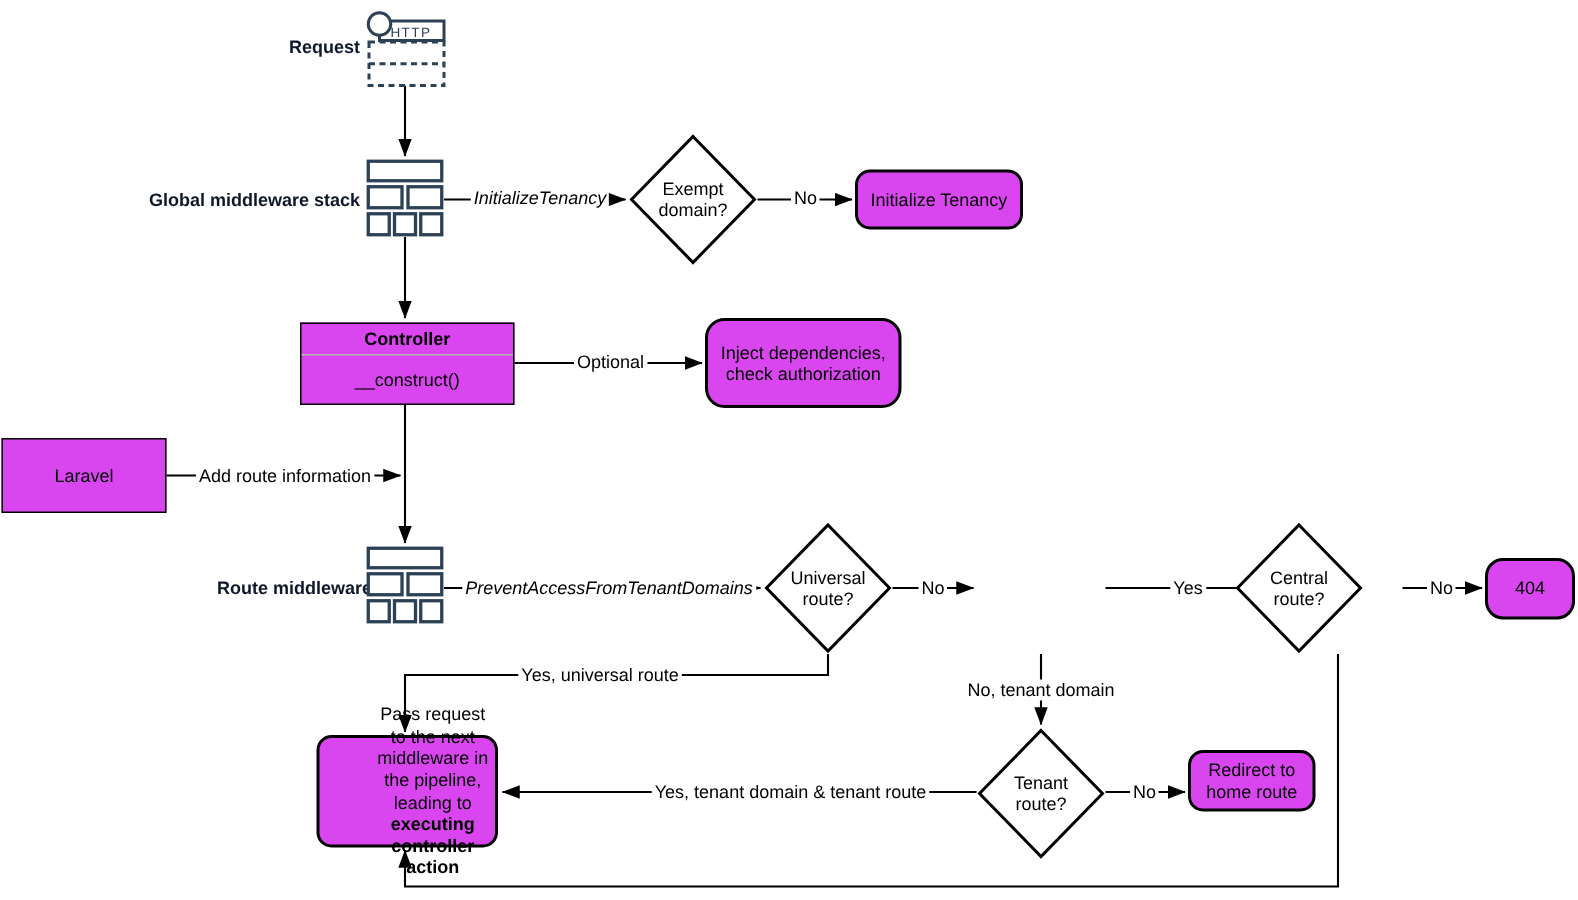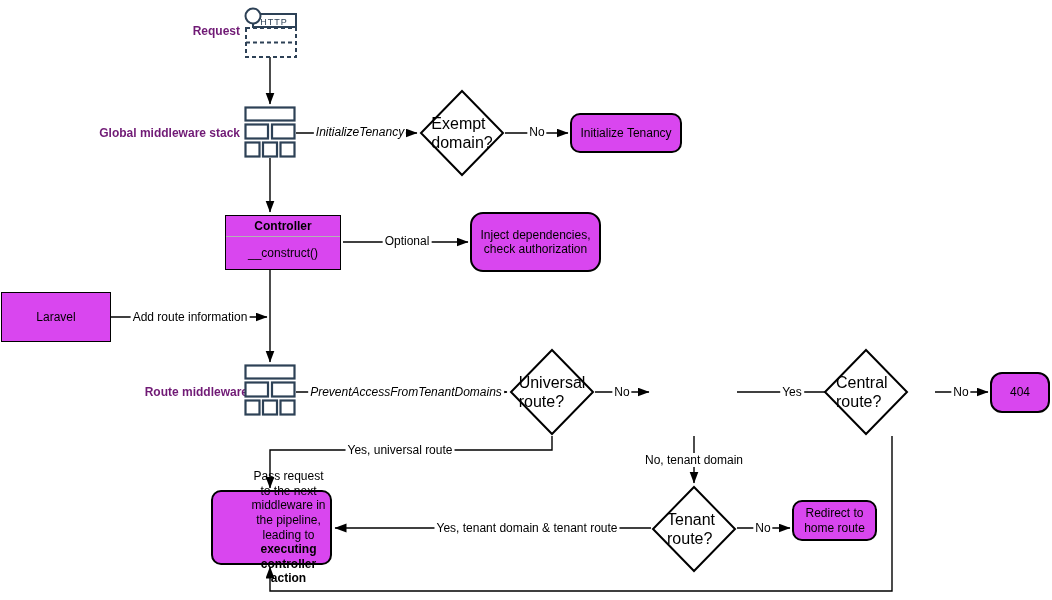--- a/index.html
+++ b/index.html
@@ -26,30 +26,30 @@
   }
   .uml-body {
     height:32px; font-size:12px;
     display:flex; align-items:center; justify-content:center;
   }
   .diamond { position:absolute; z-index:2; }
   .diamond svg { display:block; }
   .diamond-label {
     position:absolute; left:0; top:0; right:0; bottom:0;
     display:flex; align-items:center; justify-content:center;
-    text-align:left; font-size:16px; line-height:1.2;
+    text-align:center; font-size:12px; line-height:1.2;
   }
   .edge-label {
     position:absolute; z-index:3; transform:translate(-50%,-50%);
     background:#fff; padding:0 2px; font-size:12px; white-space:nowrap;
   }
   .italic { font-style:italic; }
   .side-label {
     position:absolute; z-index:2; transform:translateY(-50%);
-    color:#701a75; font-weight:bold; font-size:12px; text-align:right; white-space:nowrap;
+    color:#0f172a; font-weight:bold; font-size:12px; text-align:right; white-space:nowrap;
   }
   .icon { position:absolute; z-index:2; }
   .pass-text { font-size:12px; line-height:1.22; text-align:center;margin-left:34px; }
 </style>
 </head>
 <body>
 
 <div class="canvas">
 
   <svg class="connectors" width="1052" height="600">
@@ -144,21 +144,21 @@
 
   <div class="diamond" style="left:651px; top:485px;">
     <svg width="86" height="88">
         <polygon points="43,2 84,44 43,86 2,44" fill="#fff" stroke="#000" stroke-width="2"></polygon>
       </svg>
     <div class="diamond-label" style="padding:0 16px;">Tenant route?</div>
   </div>
 
   <div class="node rounded" style="left:570px; top:113px; width:112px; height:40px;">Initialize Tenancy</div>
 
-  <div class="node uml" style="left:200px; top:215px; width:116px; height:55px;margin-left:25px;">
+  <div class="node uml" style="left:200px; top:215px; width:143px; height:55px;">
     <div class="uml-title">Controller</div>
     <div class="uml-body">__construct()</div>
   </div>
 
   <div class="node rect-plain" style="left:1px; top:292px; width:110px; height:50px;">Laravel</div>
 
   <div class="node rounded" style="left:470px; top:212px; width:131px; height:60px; border-radius:13px;">Inject dependencies, check authorization</div>
 
   <div class="node rounded" style="left:990px; top:372px; width:60px; height:41px; border-radius:12px;">404</div>
 

